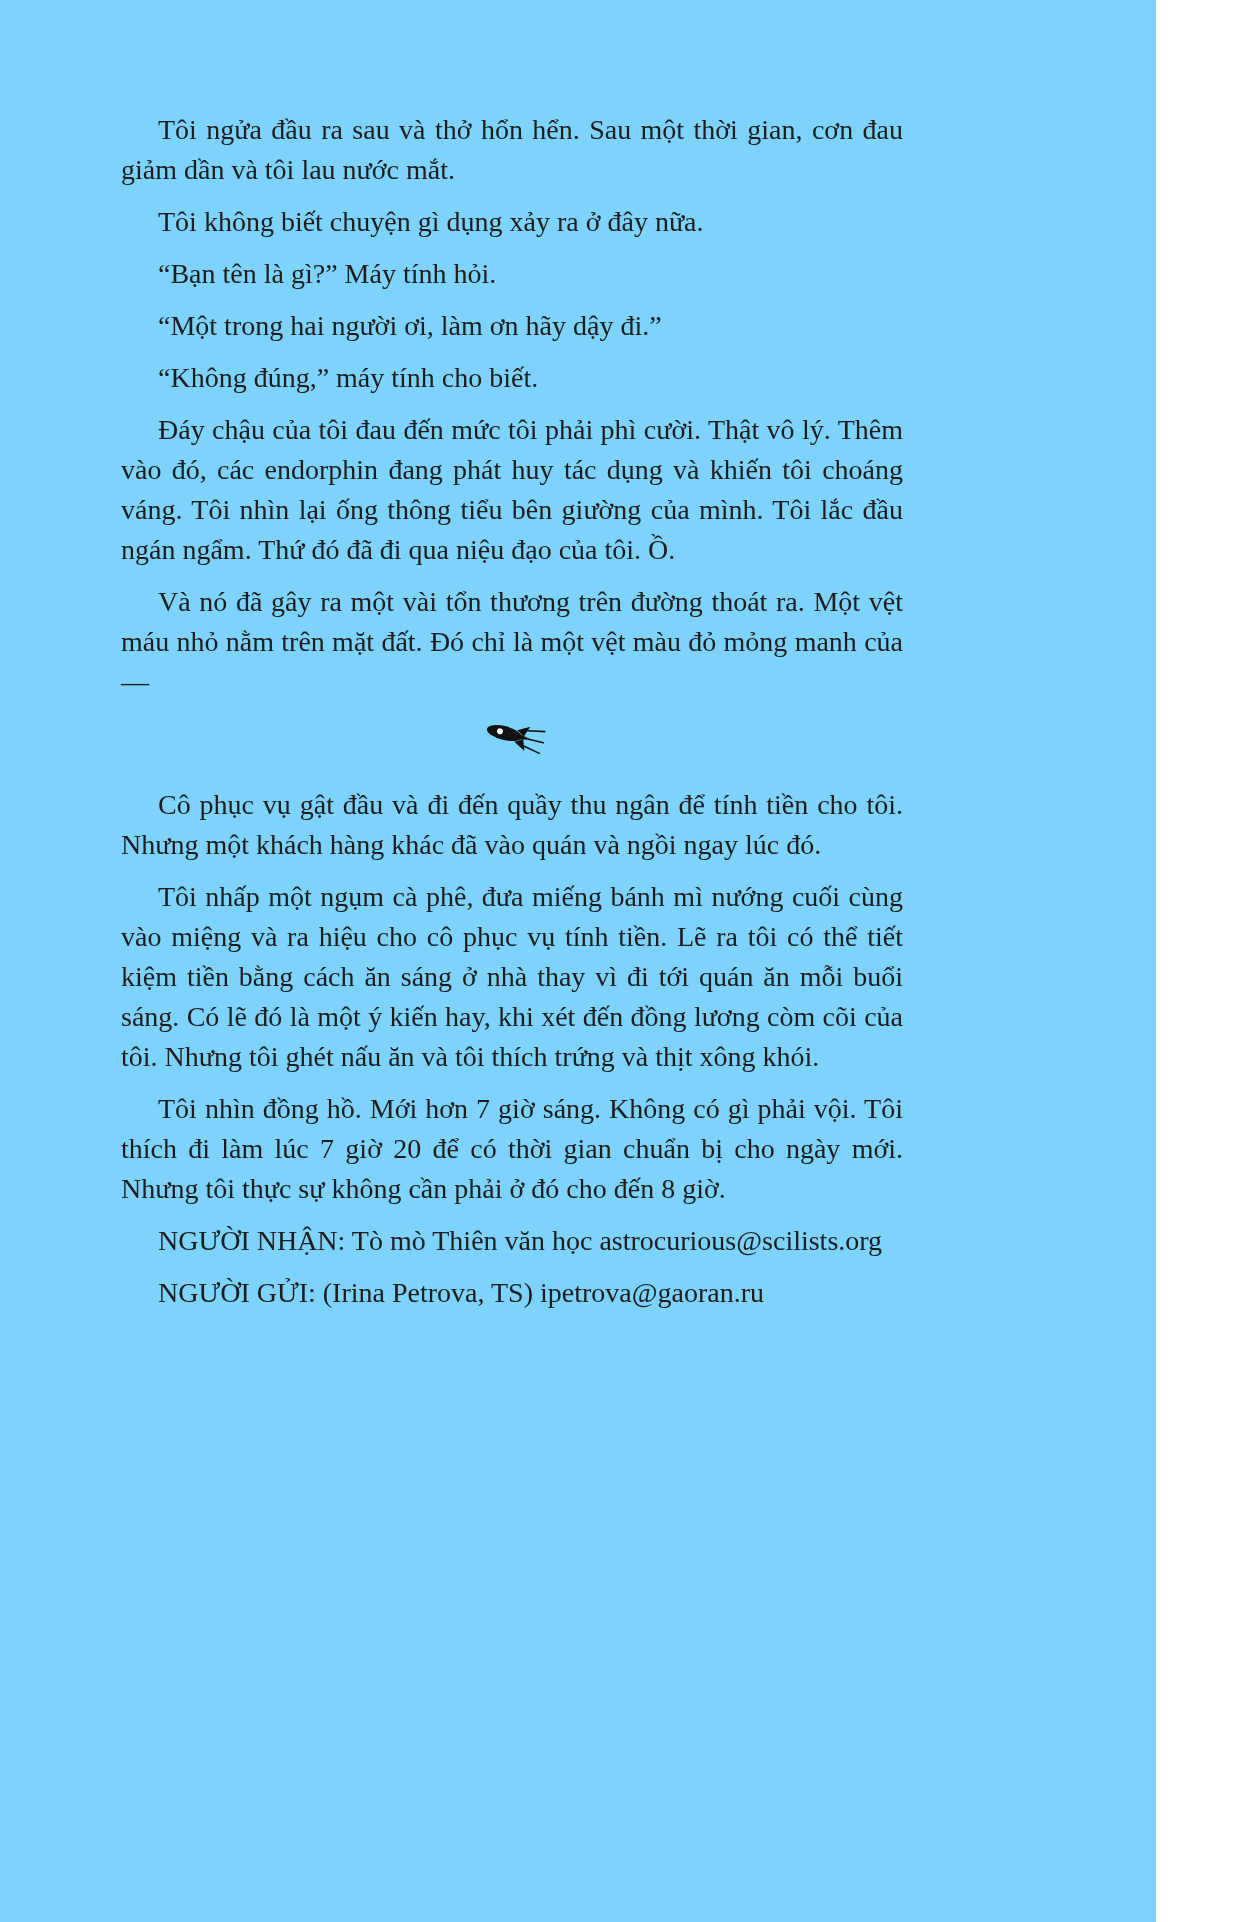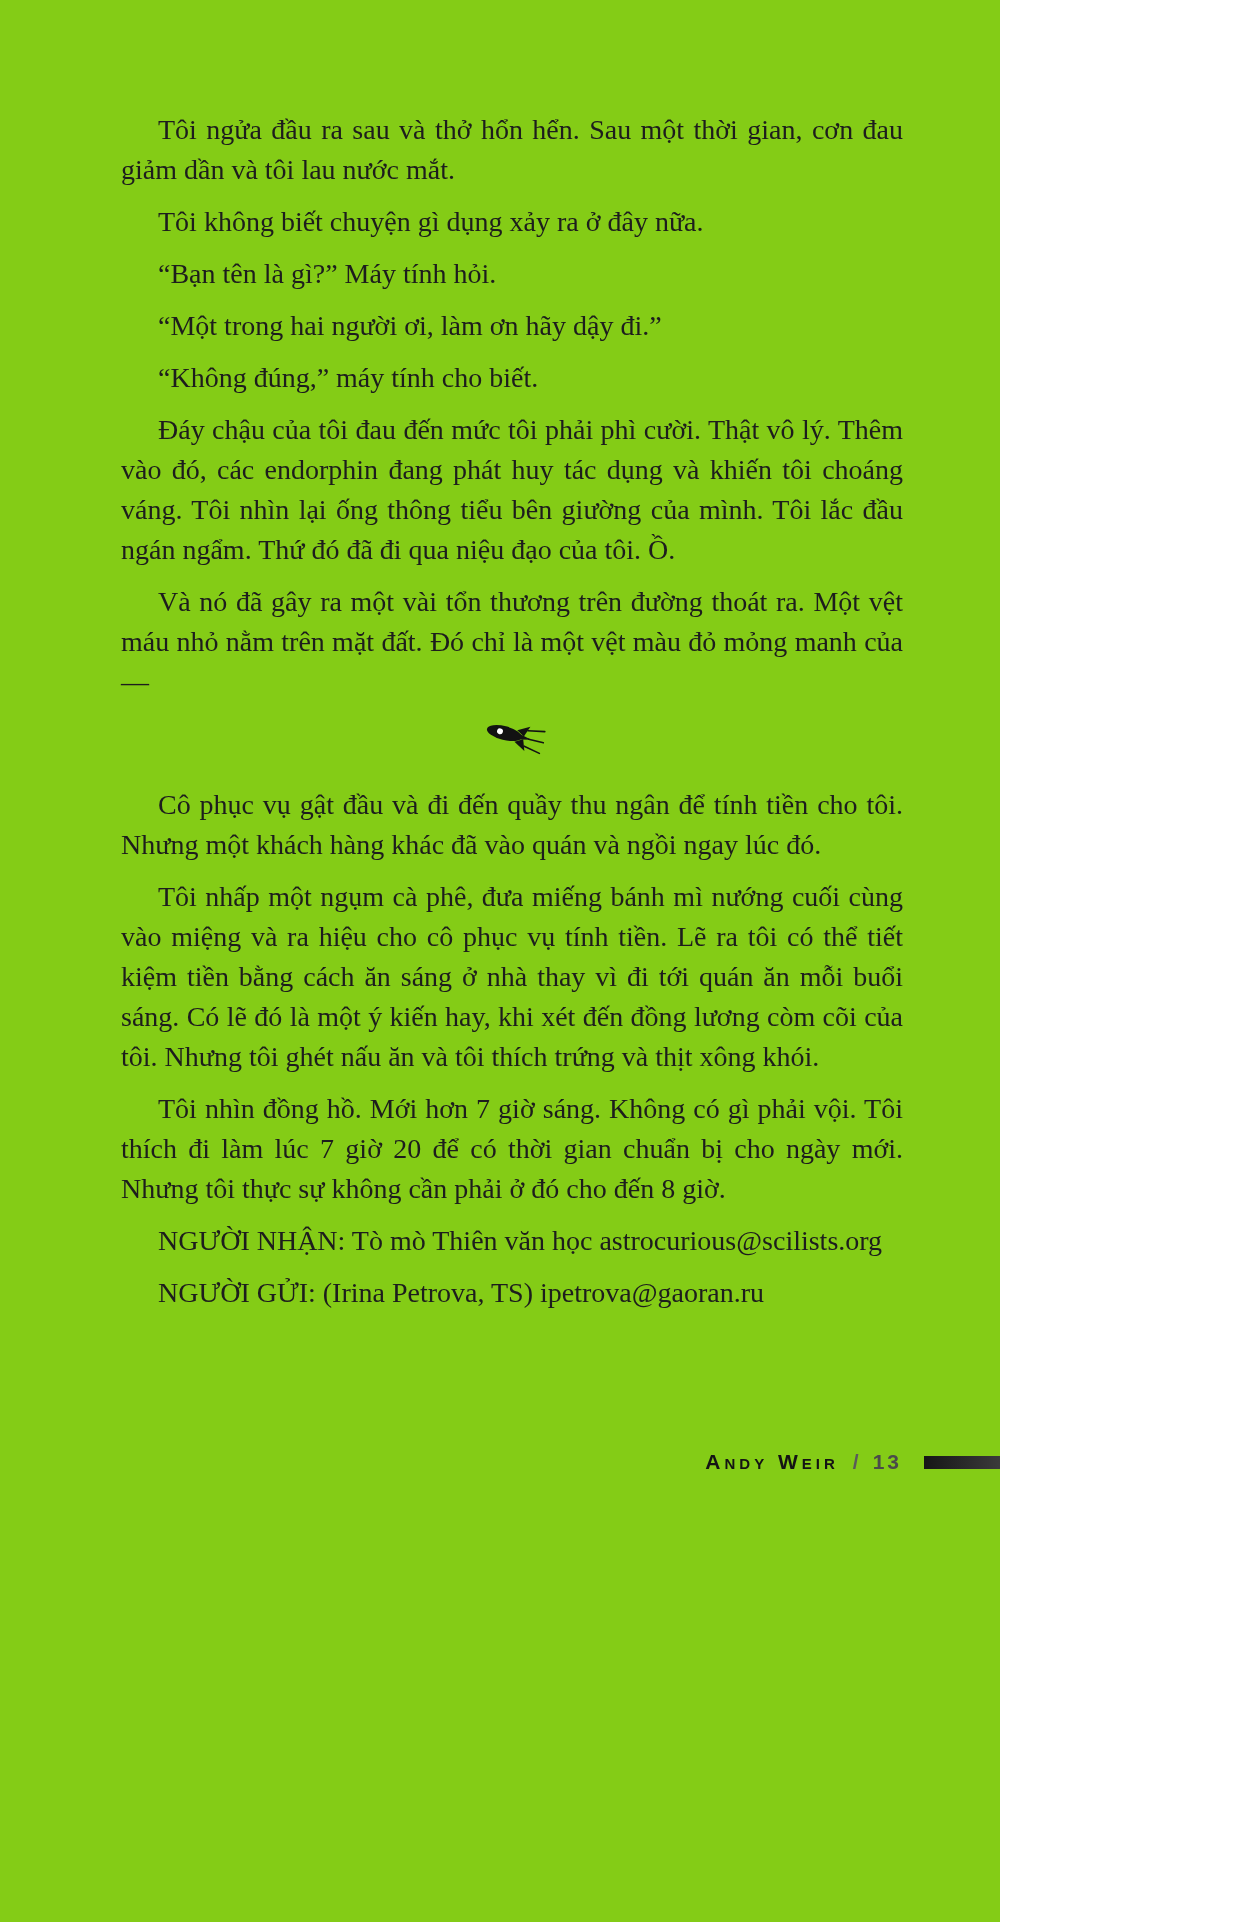--- a/index.html
+++ b/index.html
@@ -2,23 +2,23 @@
 <html><head>
 <meta charset="utf-8">
 <style>
   html, body {
     margin: 0;
     padding: 0;
     background: #ffffff;
   }
   .page {
     position: relative;
-    width: 1000px;
+    width: 1156px;
     height: 1922px;
-    background: #84cc16;
+    background: #7dd3fc;
     overflow: hidden;
   }
   .text-block {
     position: absolute;
     left: 121px;
     top: 110px;
     width: 782px;
     color: #1d1d1d;
     font-family: "Liberation Serif", "DejaVu Serif", serif;
     font-size: 28px;
@@ -101,20 +101,14 @@
       </svg>
     </div>
 
     <p class="para">Cô phục vụ gật đầu và đi đến quầy thu ngân để tính tiền cho tôi. Nhưng một khách hàng khác đã vào quán và ngồi ngay lúc đó.</p>
     <p class="para">Tôi nhấp một ngụm cà phê, đưa miếng bánh mì nướng cuối cùng vào miệng và ra hiệu cho cô phục vụ tính tiền. Lẽ ra tôi có thể tiết kiệm tiền bằng cách ăn sáng ở nhà thay vì đi tới quán ăn mỗi buổi sáng. Có lẽ đó là một ý kiến hay, khi xét đến đồng lương còm cõi của tôi. Nhưng tôi ghét nấu ăn và tôi thích trứng và thịt xông khói.</p>
     <p class="para">Tôi nhìn đồng hồ. Mới hơn 7 giờ sáng. Không có gì phải vội. Tôi thích đi làm lúc 7 giờ 20 để có thời gian chuẩn bị cho ngày mới. Nhưng tôi thực sự không cần phải ở đó cho đến 8 giờ.</p>
     <p class="para">NGƯỜI NHẬN: Tò mò Thiên văn học astrocurious@scilists.org</p>
     <p class="para">NGƯỜI GỬI: (Irina Petrova, TS) ipetrova@gaoran.ru</p>
   </main>
 
-  <footer class="footer">
-    <span class="author">Andy Weir</span>
-    <span class="sep">/</span>
-    <span class="pagenum">13</span>
-    <span class="bar"></span>
-  </footer>
 
 </div>
 
 </body></html>

